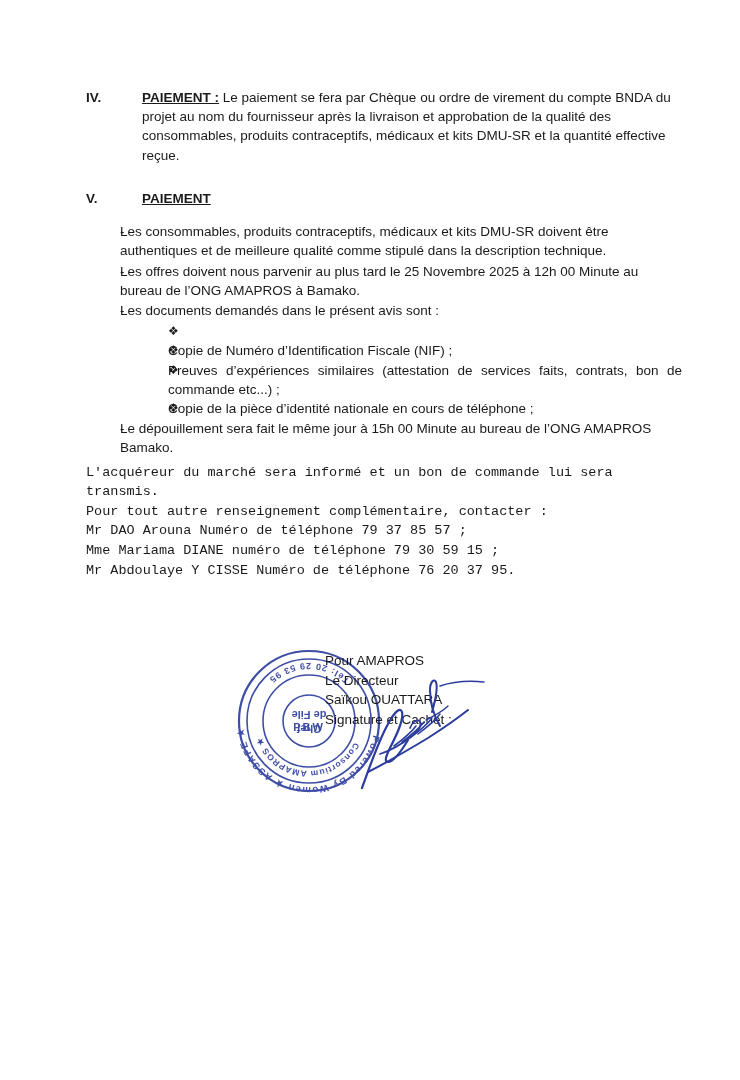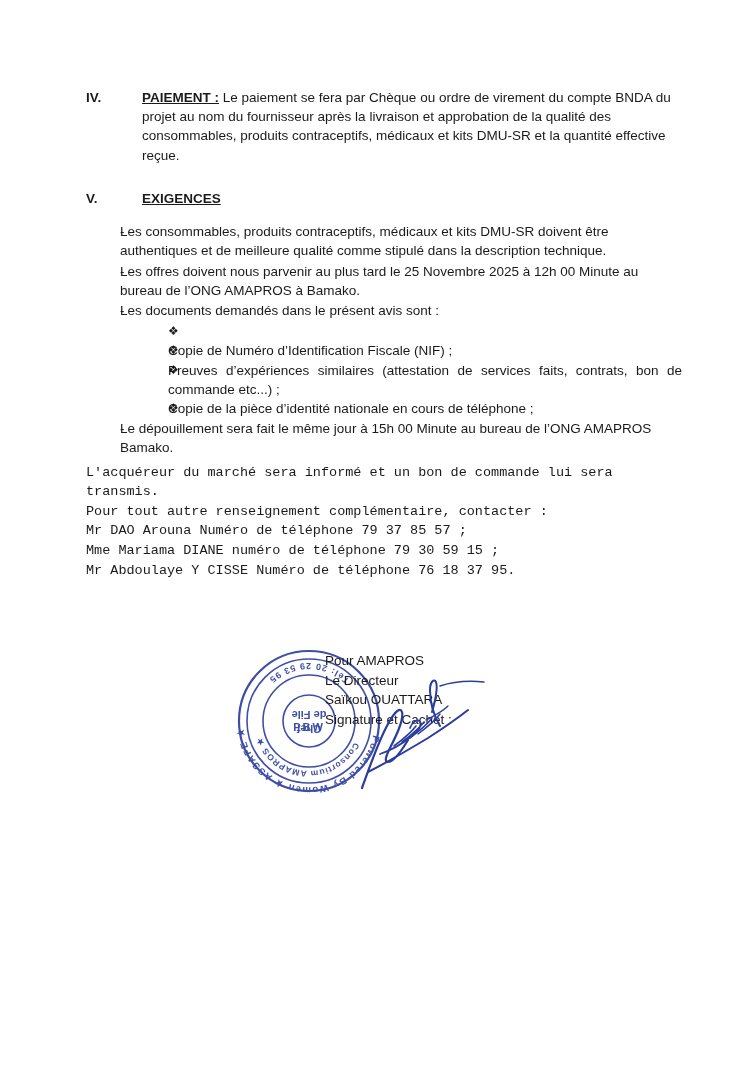--- a/index.html
+++ b/index.html
@@ -186,21 +186,21 @@
 
     <div class="section">
       <div class="sec-num">IV.</div>
       <div class="sec-body"><span class="sec-label">PAIEMENT :</span><span> Le paiement se fera par Chèque ou ordre de virement du compte BNDA du projet au nom du fournisseur après la livraison et approbation de la qualité des consommables, produits contraceptifs, médicaux et kits DMU-SR et la quantité effective reçue.</span></div>
     </div>
 
     <div class="gap-a"></div>
 
     <div class="section">
       <div class="sec-num">V.</div>
-      <div class="sec-head-only">EXIGENCES</div>
+      <div class="sec-head-only">PAIEMENT</div>
     </div>
 
     <div class="gap-b"></div>
 
     <ul class="dash-list">
       <li class="dash-item">
         <span class="dash-mark">-</span>
         <span class="dash-text">Les consommables, produits contraceptifs, médicaux et kits DMU-SR doivent être authentiques et de meilleure qualité comme stipulé dans la description technique.</span>
       </li>
       <li class="dash-item">
@@ -236,21 +236,21 @@
         <span class="dash-mark">-</span>
         <span class="dash-text">Le dépouillement sera fait le même jour à 15h 00 Minute au bureau de l’ONG AMAPROS Bamako.</span>
       </li>
     </ul>
 
     <div class="plain-block">
       <p class="plain">L'acquéreur du marché sera informé et un bon de commande lui sera transmis.</p>
       <p class="plain">Pour tout autre renseignement complémentaire, contacter :</p>
       <p class="plain">Mr DAO Arouna Numéro de téléphone 79 37 85 57 ;</p>
       <p class="plain">Mme Mariama DIANE numéro de téléphone 79 30 59 15 ;</p>
-      <p class="plain">Mr Abdoulaye Y CISSE Numéro de téléphone 76 18 37 95.</p>
+      <p class="plain">Mr Abdoulaye Y CISSE Numéro de téléphone 76 20 37 95.</p>
     </div>
 
   </div>
 
 
   <div class="stamp">
     <svg viewBox="0 0 160 160" width="160" height="160" xmlns="http://www.w3.org/2000/svg">
       <defs>
         <path id="ringOuter" d="M 80,80 m -66,0 a 66,66 0 1,1 132,0 a 66,66 0 1,1 -132,0"></path>
         <path id="ringInner" d="M 80,80 m -50,0 a 50,50 0 1,1 100,0 a 50,50 0 1,1 -100,0"></path>

